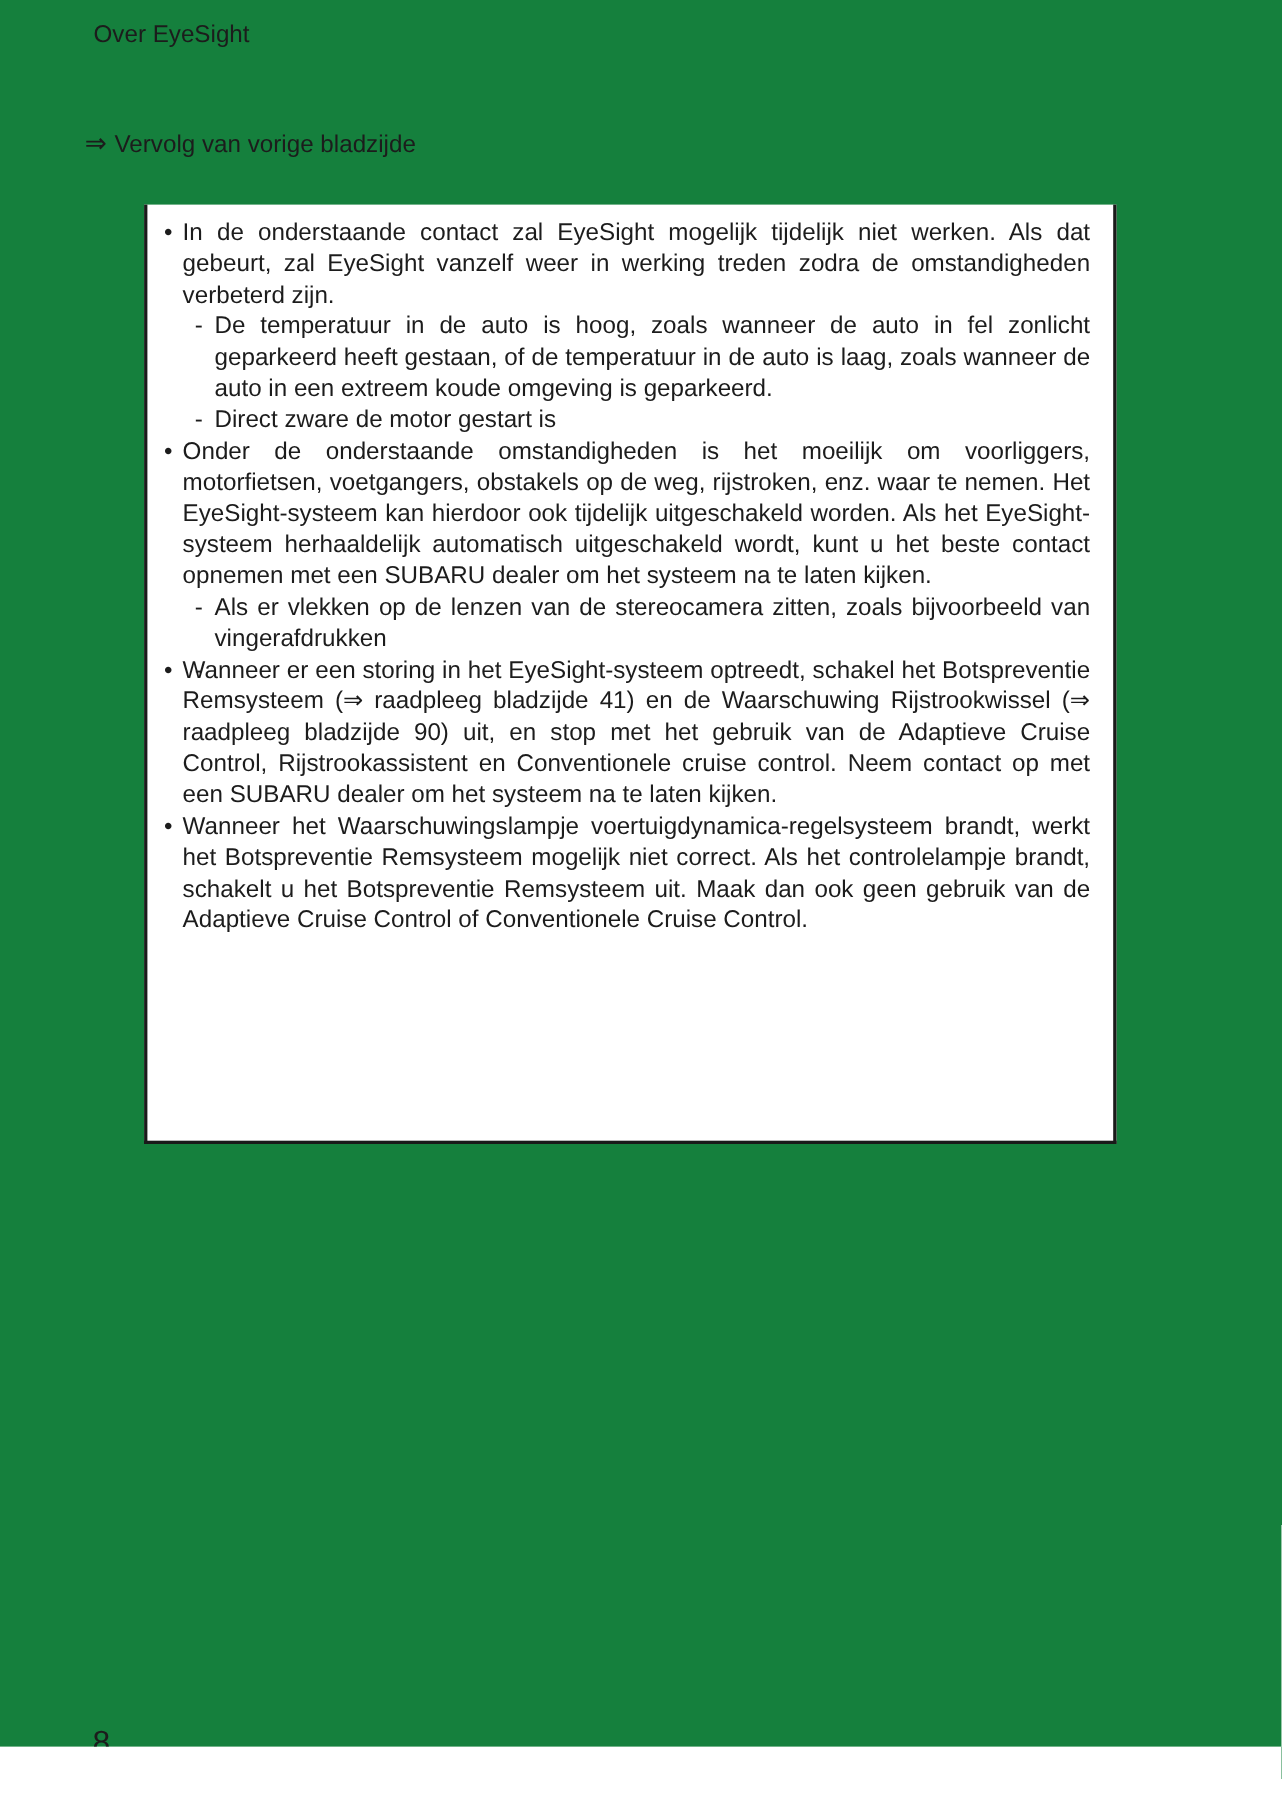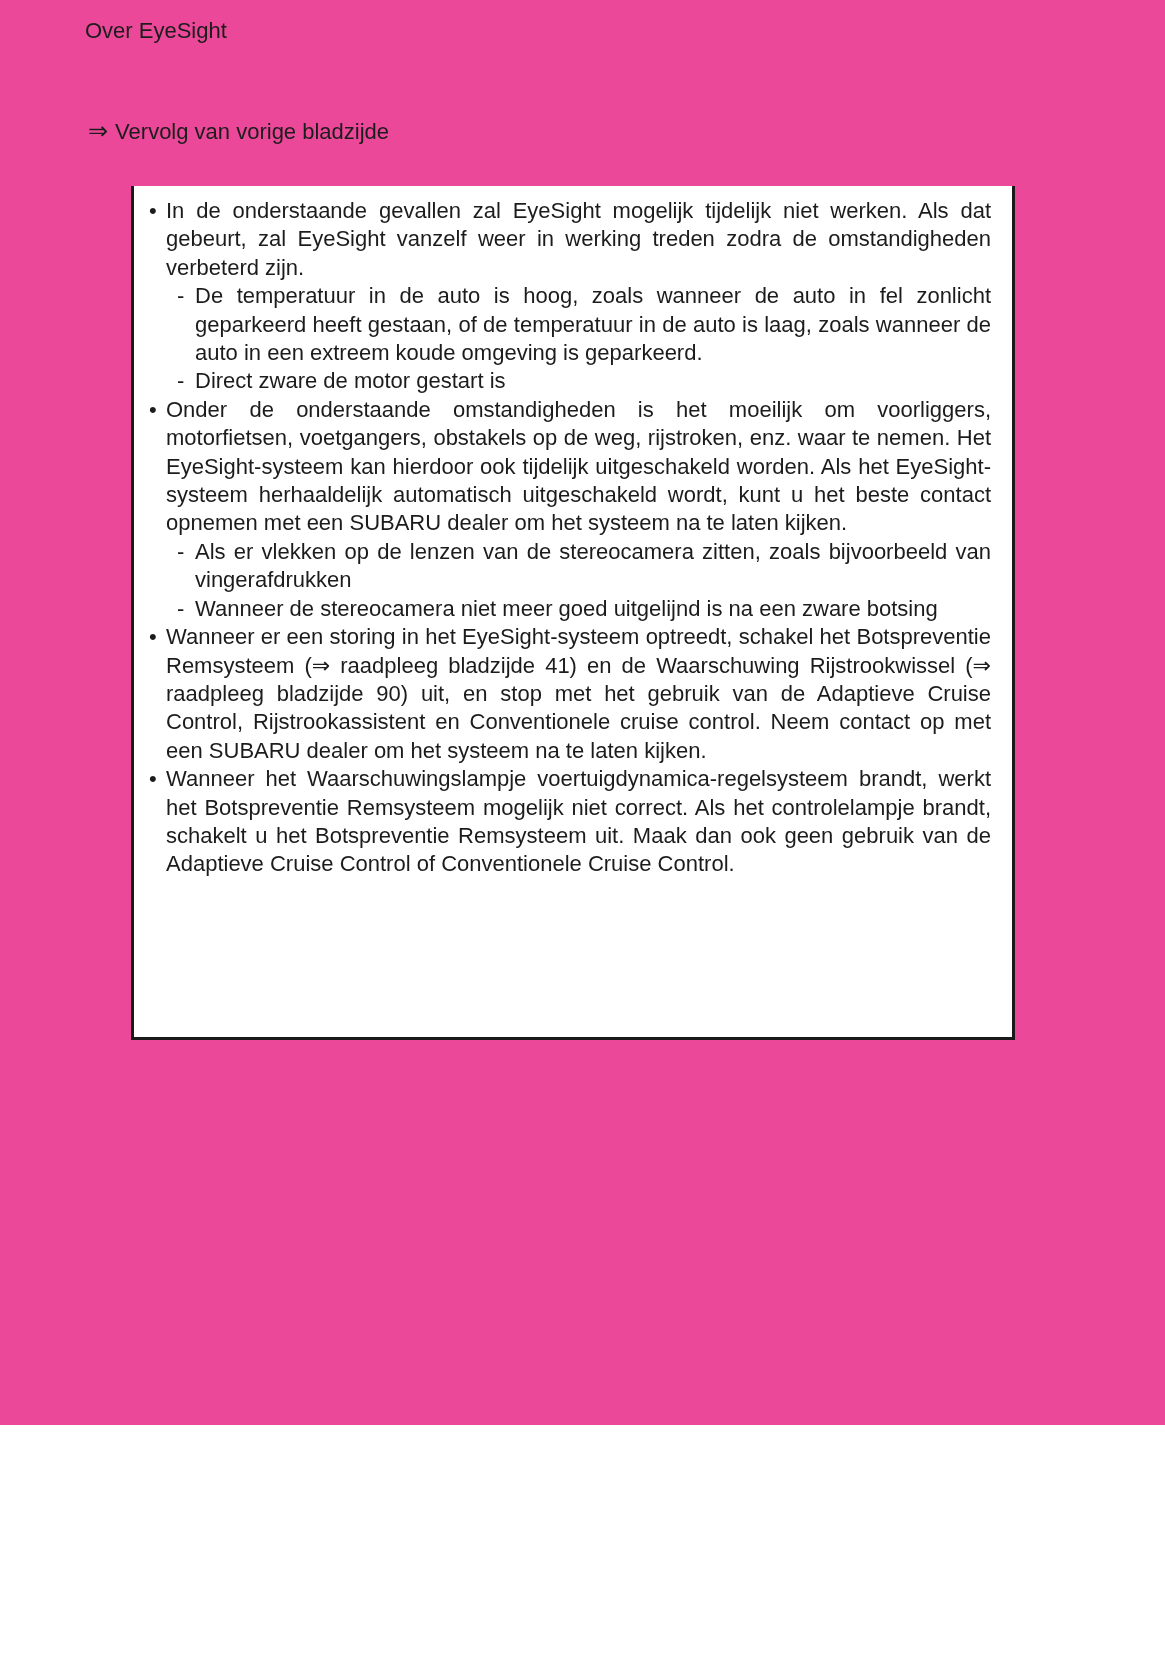--- a/index.html
+++ b/index.html
@@ -3,38 +3,38 @@
 <meta charset="utf-8">
 <style>
   html, body {
     margin: 0;
     padding: 0;
     background: #ffffff;
   }
   .page {
     position: relative;
     width: 1165px;
-    height: 1425px;
-    background: #ec4899;
+    height: 1588px;
+    background: #15803d;
     font-family: "Liberation Sans", "DejaVu Sans", sans-serif;
     color: #1c1c1c;
     overflow: hidden;
   }
   .running-header {
     position: absolute;
     left: 85px;
     top: 18px;
     font-size: 22px;
     line-height: 26px;
     color: #1c1c1c;
     white-space: nowrap;
   }
   .continuation-line {
     position: absolute;
-    left: 88px;
+    left: 77px;
     top: 117px;
     font-size: 22px;
     line-height: 27px;
     color: #1c1c1c;
     white-space: nowrap;
   }
   .continuation-line .arrow {
     font-size: 24px;
     margin-right: 7px;
   }
@@ -88,26 +88,26 @@
 <div class="page">
 
   <div class="running-header">Over EyeSight</div>
 
   <div class="continuation-line">
     <span class="arrow">⇒</span><span>Vervolg van vorige bladzijde</span>
   </div>
 
   <div class="notice-box">
     <div class="notice-box-content">
-        <div class="li bullet"><span class="marker">•</span><span>In de onderstaande gevallen zal EyeSight mogelijk tijdelijk niet werken. Als dat gebeurt, zal EyeSight vanzelf weer in werking treden zodra de omstandigheden verbeterd zijn.</span></div>
+        <div class="li bullet"><span class="marker">•</span><span>In de onderstaande contact zal EyeSight mogelijk tijdelijk niet werken. Als dat gebeurt, zal EyeSight vanzelf weer in werking treden zodra de omstandigheden verbeterd zijn.</span></div>
         <div class="li dash"><span class="marker">-</span><span>De temperatuur in de auto is hoog, zoals wanneer de auto in fel zonlicht geparkeerd heeft gestaan, of de temperatuur in de auto is laag, zoals wanneer de auto in een extreem koude omgeving is geparkeerd.</span></div>
         <div class="li dash"><span class="marker">-</span><span>Direct zware de motor gestart is</span></div>
         <div class="li bullet"><span class="marker">•</span><span>Onder de onderstaande omstandigheden is het moeilijk om voorliggers, motorfietsen, voetgangers, obstakels op de weg, rijstroken, enz. waar te nemen. Het EyeSight-systeem kan hierdoor ook tijdelijk uitgeschakeld worden. Als het EyeSight-systeem herhaaldelijk automatisch uitgeschakeld wordt, kunt u het beste contact opnemen met een SUBARU dealer om het systeem na te laten kijken.</span></div>
         <div class="li dash"><span class="marker">-</span><span>Als er vlekken op de lenzen van de stereocamera zitten, zoals bijvoorbeeld van vingerafdrukken</span></div>
-        <div class="li dash"><span class="marker">-</span><span>Wanneer de stereocamera niet meer goed uitgelijnd is na een zware botsing</span></div>
+        <div class="li dash"><span class="marker">-</span></div>
         <div class="li bullet"><span class="marker">•</span><span>Wanneer er een storing in het EyeSight-systeem optreedt, schakel het Botspreventie Remsysteem (⇒ raadpleeg bladzijde 41) en de Waarschuwing Rijstrookwissel (⇒ raadpleeg bladzijde 90) uit, en stop met het gebruik van de Adaptieve Cruise Control, Rijstrookassistent en Conventionele cruise control. Neem contact op met een SUBARU dealer om het systeem na te laten kijken.</span></div>
         <div class="li bullet"><span class="marker">•</span><span>Wanneer het Waarschuwingslampje voertuigdynamica-regelsysteem brandt, werkt het Botspreventie Remsysteem mogelijk niet correct. Als het controlelampje brandt, schakelt u het Botspreventie Remsysteem uit. Maak dan ook geen gebruik van de Adaptieve Cruise Control of Conventionele Cruise Control.</span></div>
       </div>
   </div>
 
   <div class="page-number">8</div>
 
 </div>
 
 </body></html>

